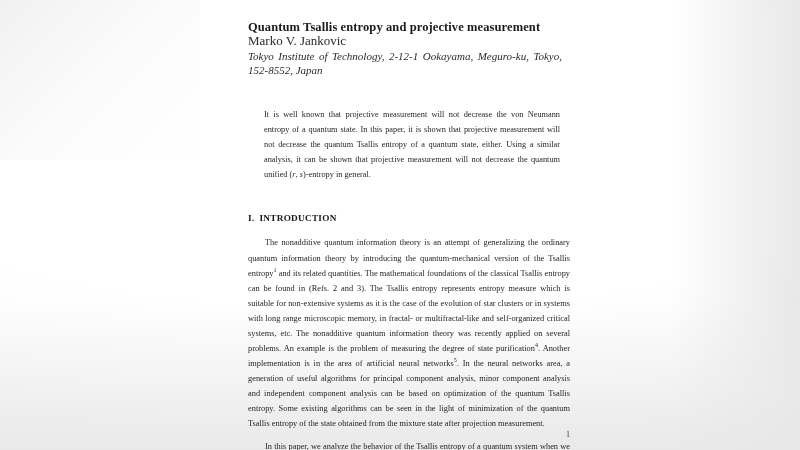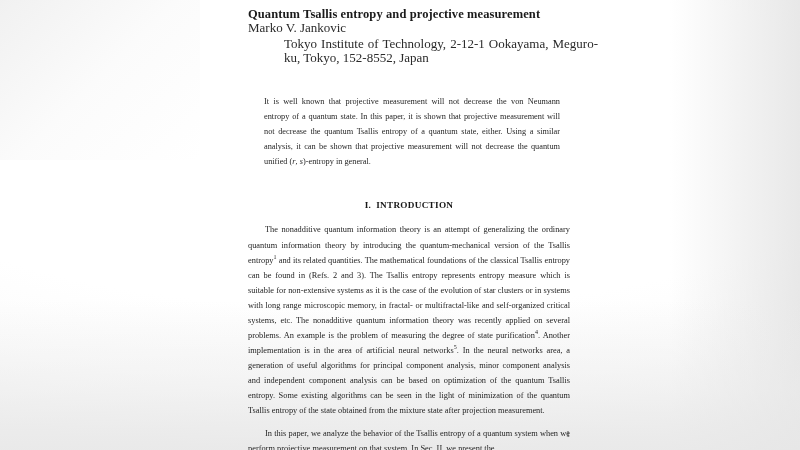--- a/index.html
+++ b/index.html
@@ -59,59 +59,58 @@
     width: 322px;
     height: 450px;
   }
 
   .doc-title {
     font-size: 12.5px;
     font-weight: bold;
     color: #1b1b1b;
     letter-spacing: 0.1px;
     margin: 0;
-    padding-top: 7px;
+    padding-top: 20px;
     line-height: 15px;
     text-align: left;
   }
 
   .author {
     font-size: 13px;
     color: #2a2a2a;
     line-height: 12px;
   }
 
   .affiliation {
-    font-size: 13px;
+    font-size: 11px;
+    font-style: italic;
     color: #2a2a2a;
     margin-top: 3px;
     line-height: 13.5px;
     text-align: justify;
     width: 314px;
-    margin-left: 36px;
   }
 
   .abstract {
     margin-top: 30px;
     margin-left: 16px;
     width: 296px;
     font-size: 8.3px;
     line-height: 15.1px;
     color: #262626;
     text-align: justify;
     text-justify: inter-word;
   }
 
   .section-head {
     margin-top: 31px;
     font-size: 9.2px;
     font-weight: bold;
     color: #171717;
     letter-spacing: 0.3px;
-    text-align: center;
   }
   .section-head .numeral { margin-right: 5px; }
 
   .body-para {
     margin-top: 12px;
     font-size: 8.35px;
     line-height: 15.05px;
     color: #242424;
     text-align: justify;
     text-justify: inter-word;

